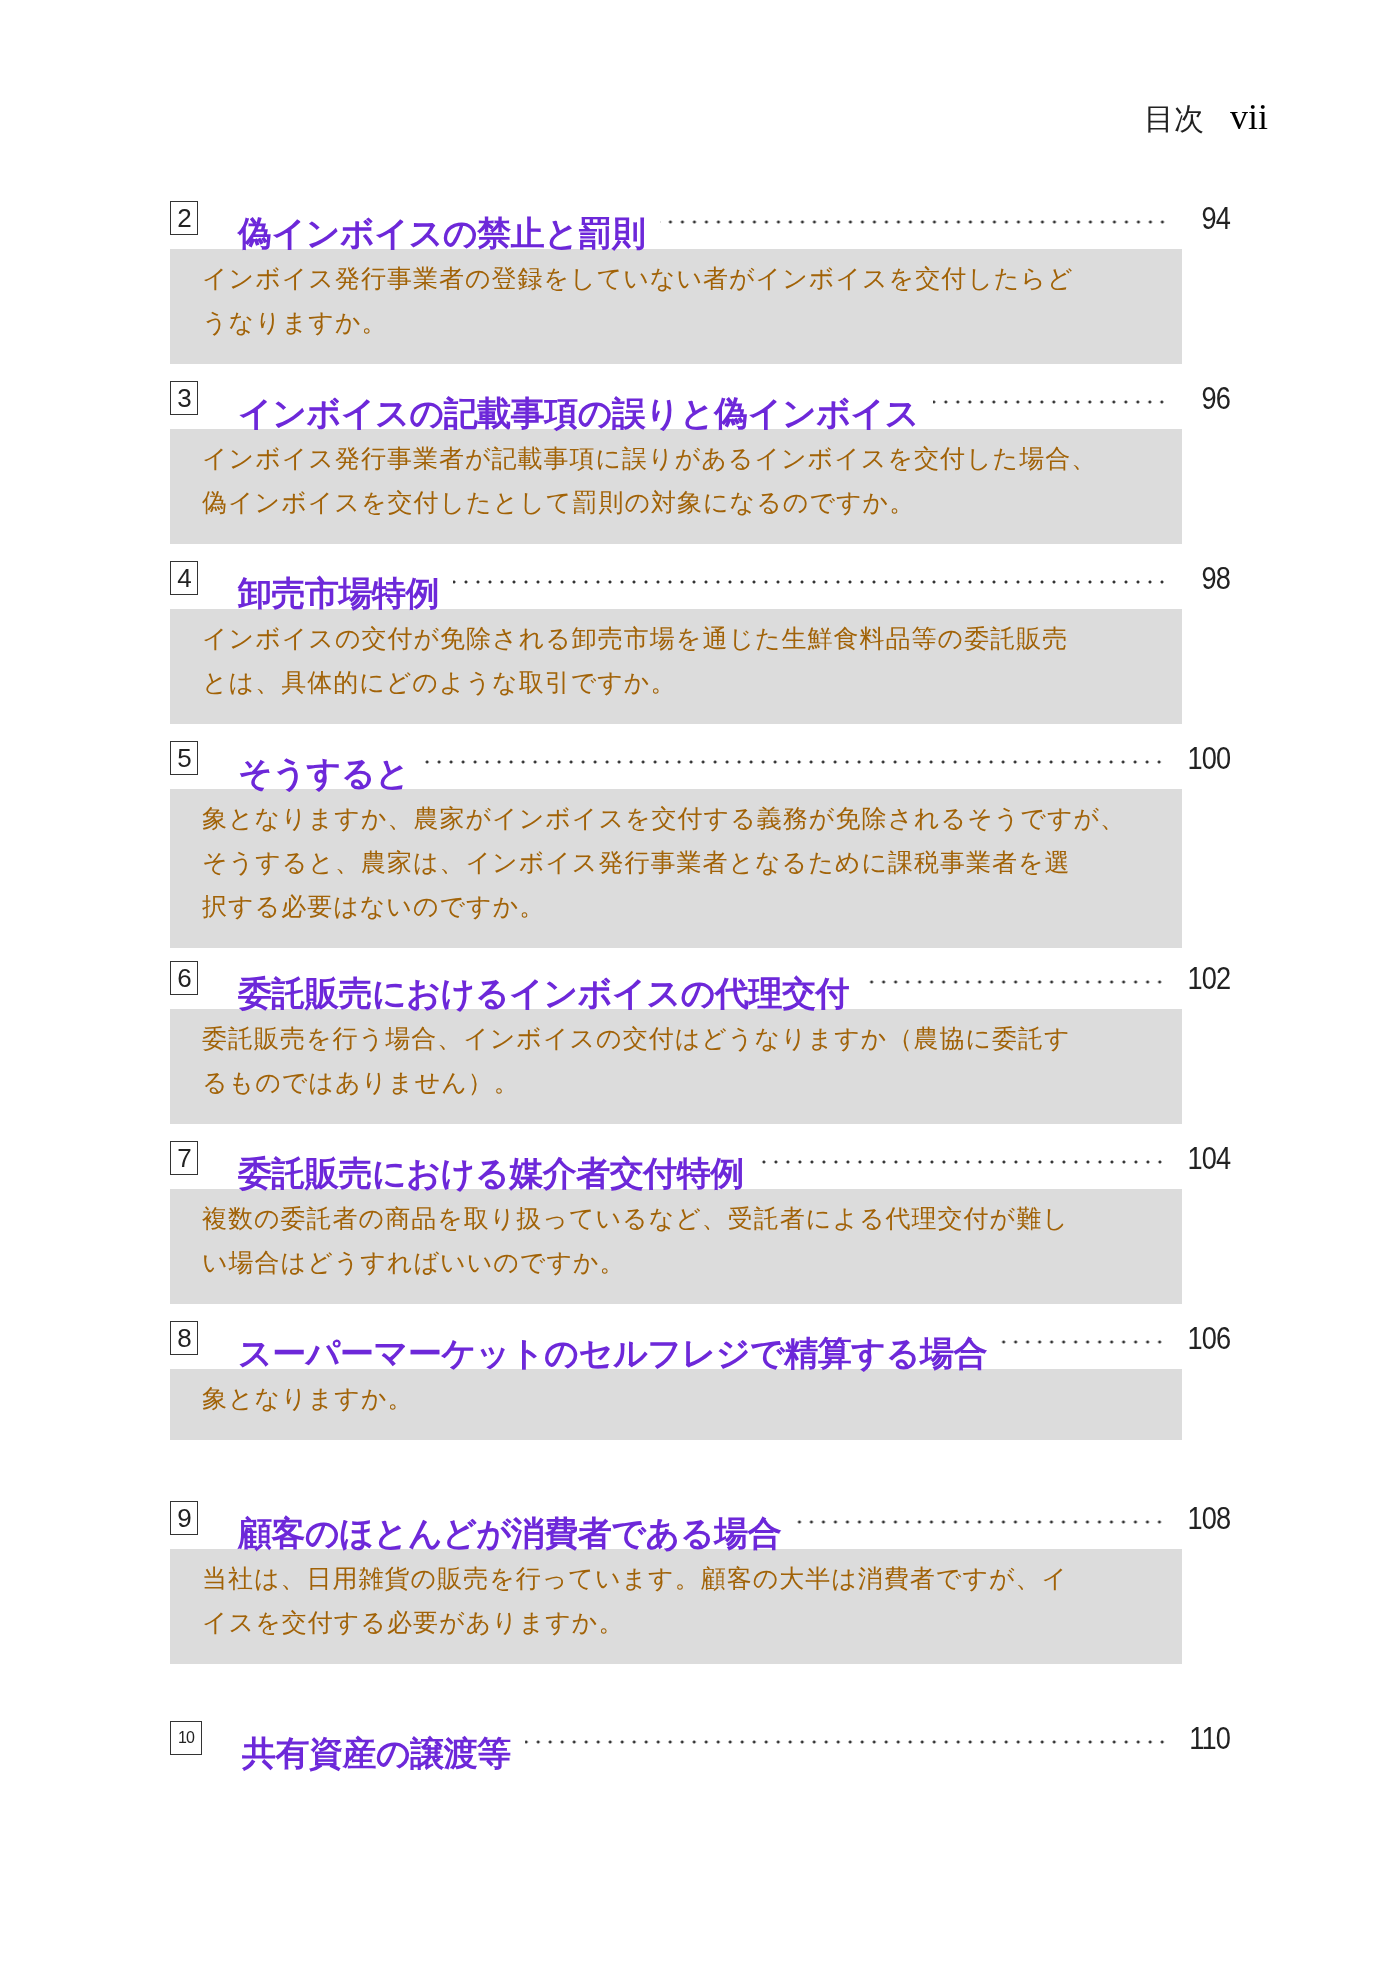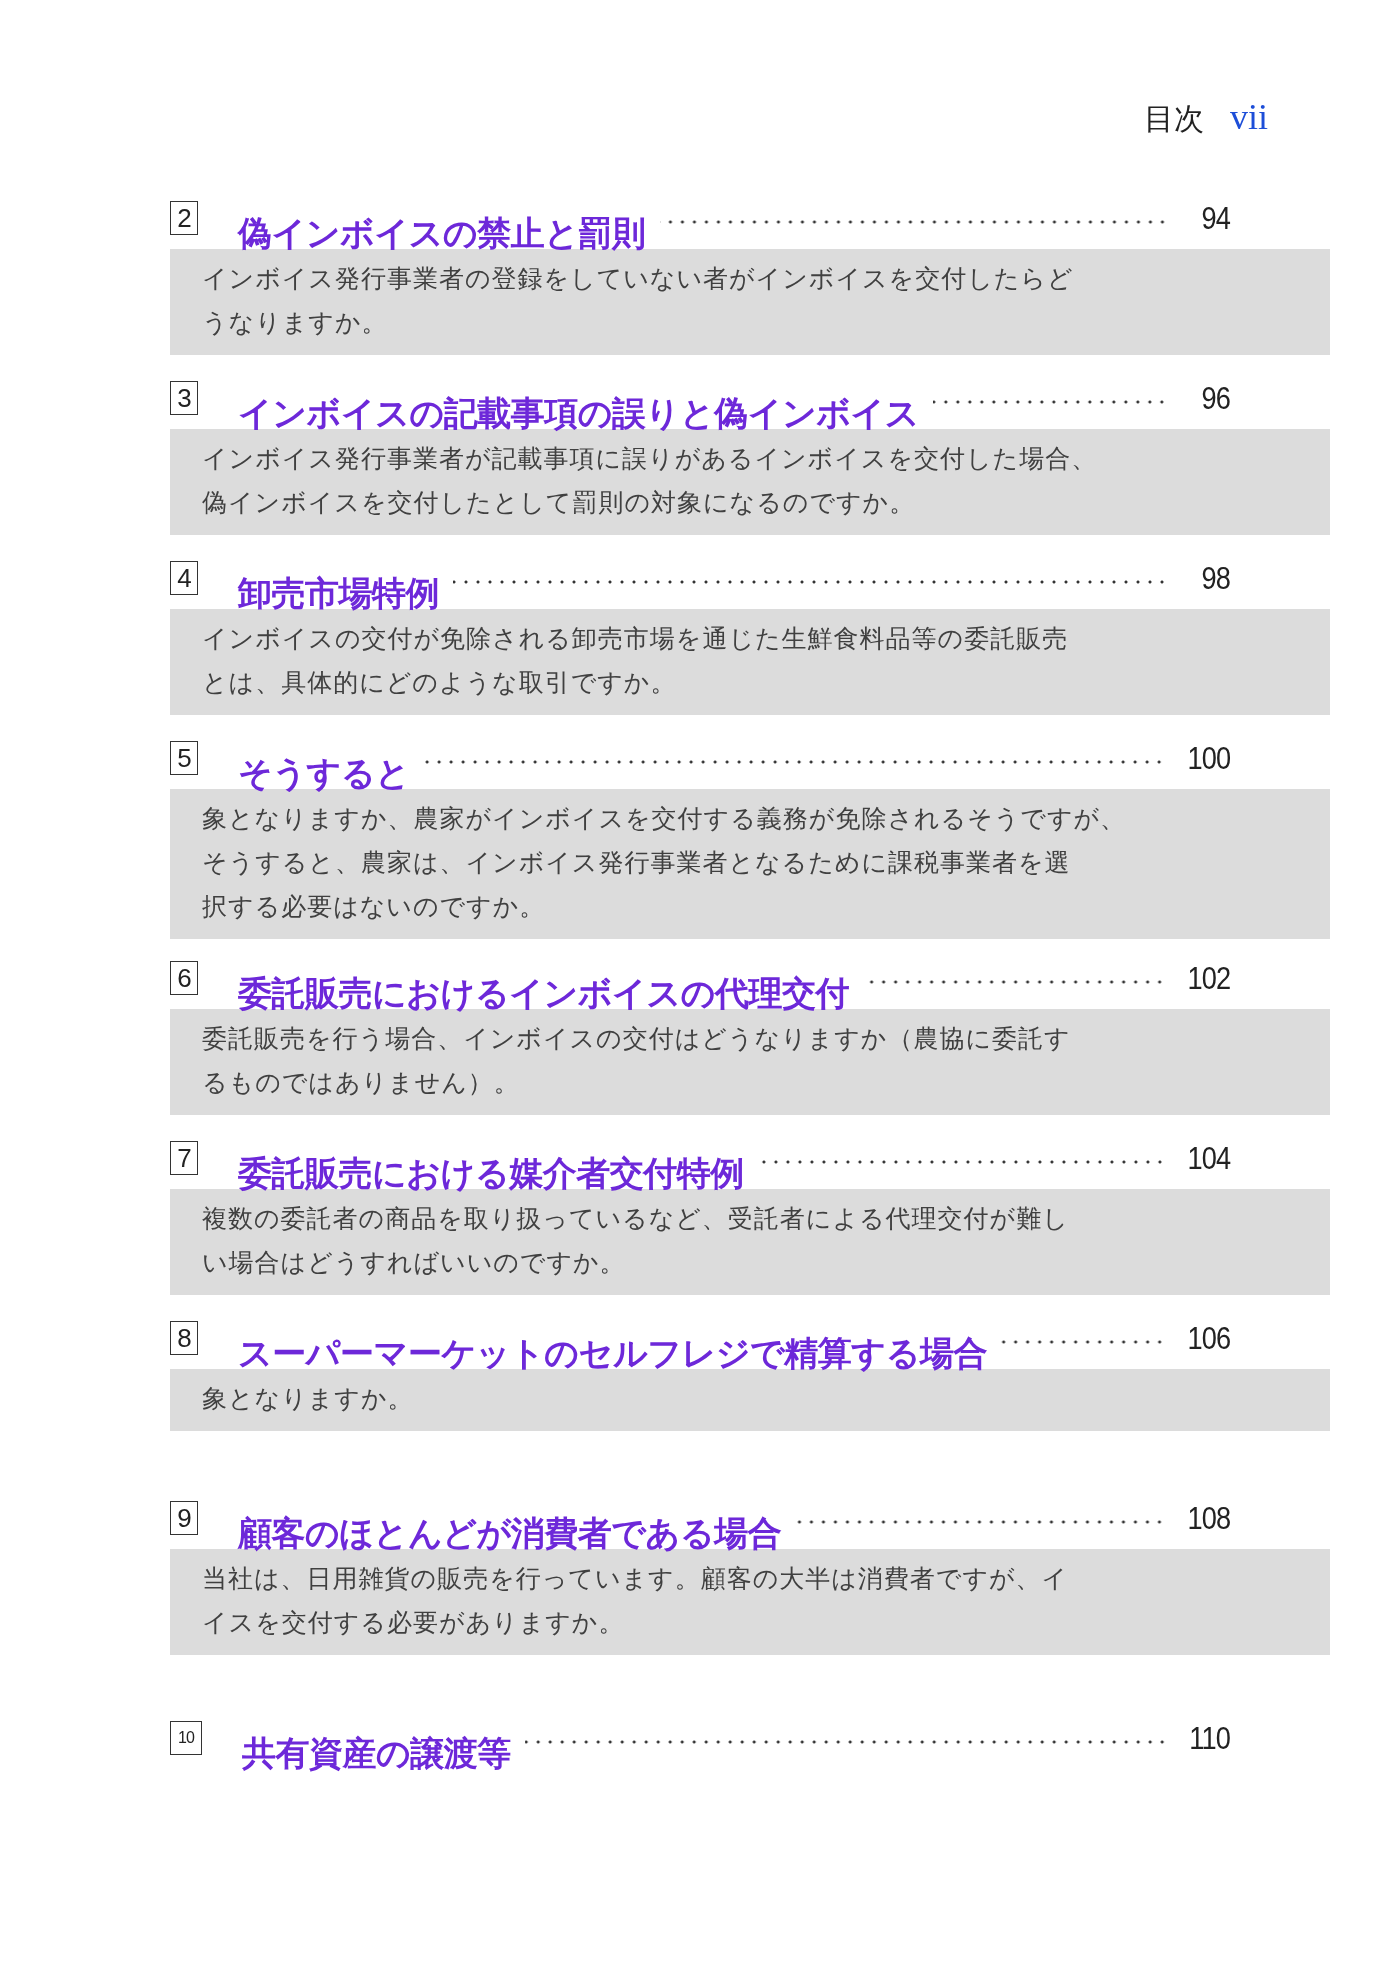--- a/index.html
+++ b/index.html
@@ -5,21 +5,21 @@
   html, body { margin: 0; padding: 0; background: #ffffff; }
   body {
     width: 1400px; height: 1986px; position: relative; overflow: hidden;
     font-family: "DejaVu Sans", sans-serif; color: #1a1a1a;
   }
   .running-head {
     position: absolute; top: 96px; right: 132px;
     display: flex; align-items: baseline; gap: 26px;
   }
   .running-head .rh-title { font-family: "DejaVu Sans", sans-serif; font-size: 30px; color: #222; }
-  .running-head .rh-page { font-family: "Liberation Serif", serif; font-size: 36px; color: #1d4ed8; text-align: right; }
+  .running-head .rh-page { font-family: "Liberation Serif", serif; font-size: 36px; color: #000000; text-align: right; }
 
   .entry { position: absolute; left: 170px; width: 1060px; }
   .entry-head {
     display: flex; align-items: center; height: 54px;
   }
   .num-box {
     width: 28px; height: 34px; border: 1.5px solid #333; box-sizing: border-box;
     display: flex; align-items: center; justify-content: center;
     font-family: "Liberation Sans", sans-serif; font-size: 26px; color: #222;
     flex: 0 0 auto; letter-spacing: -1px;
@@ -32,23 +32,23 @@
   .leader {
     flex: 1 1 auto; margin: 0 14px; height: 6px; align-self: center; margin-top: 8px;
     background-image: radial-gradient(circle, #333 1.4px, transparent 1.7px);
     background-size: 12px 6px; background-repeat: repeat-x; background-position: right center;
   }
   .page-num {
     font-family: "Liberation Sans", sans-serif; font-size: 32px; color: #222;
     min-width: 48px; text-align: right; letter-spacing: -1px; transform: scaleX(0.85); transform-origin: right center;
   }
   .question {
-    margin-top: 4px; width: 1160px; background: #dcdcdc;
-    padding: 8px 28px 10px 32px; box-sizing: border-box;
-    font-family: "DejaVu Sans", sans-serif; font-size: 25px; line-height: 44px; color: #404040;
+    margin-top: 4px; width: 1012px; background: #dcdcdc;
+    padding: 8px 28px 19px 32px; box-sizing: border-box;
+    font-family: "DejaVu Sans", sans-serif; font-size: 25px; line-height: 44px; color: #a16207;
     letter-spacing: 1px;
   }
   .question .qline { display: block; white-space: nowrap; }
 </style>
 </head>
 <body>
 
 <div class="running-head">
   <span class="rh-title">目次</span>
   <span class="rh-page">vii</span>

